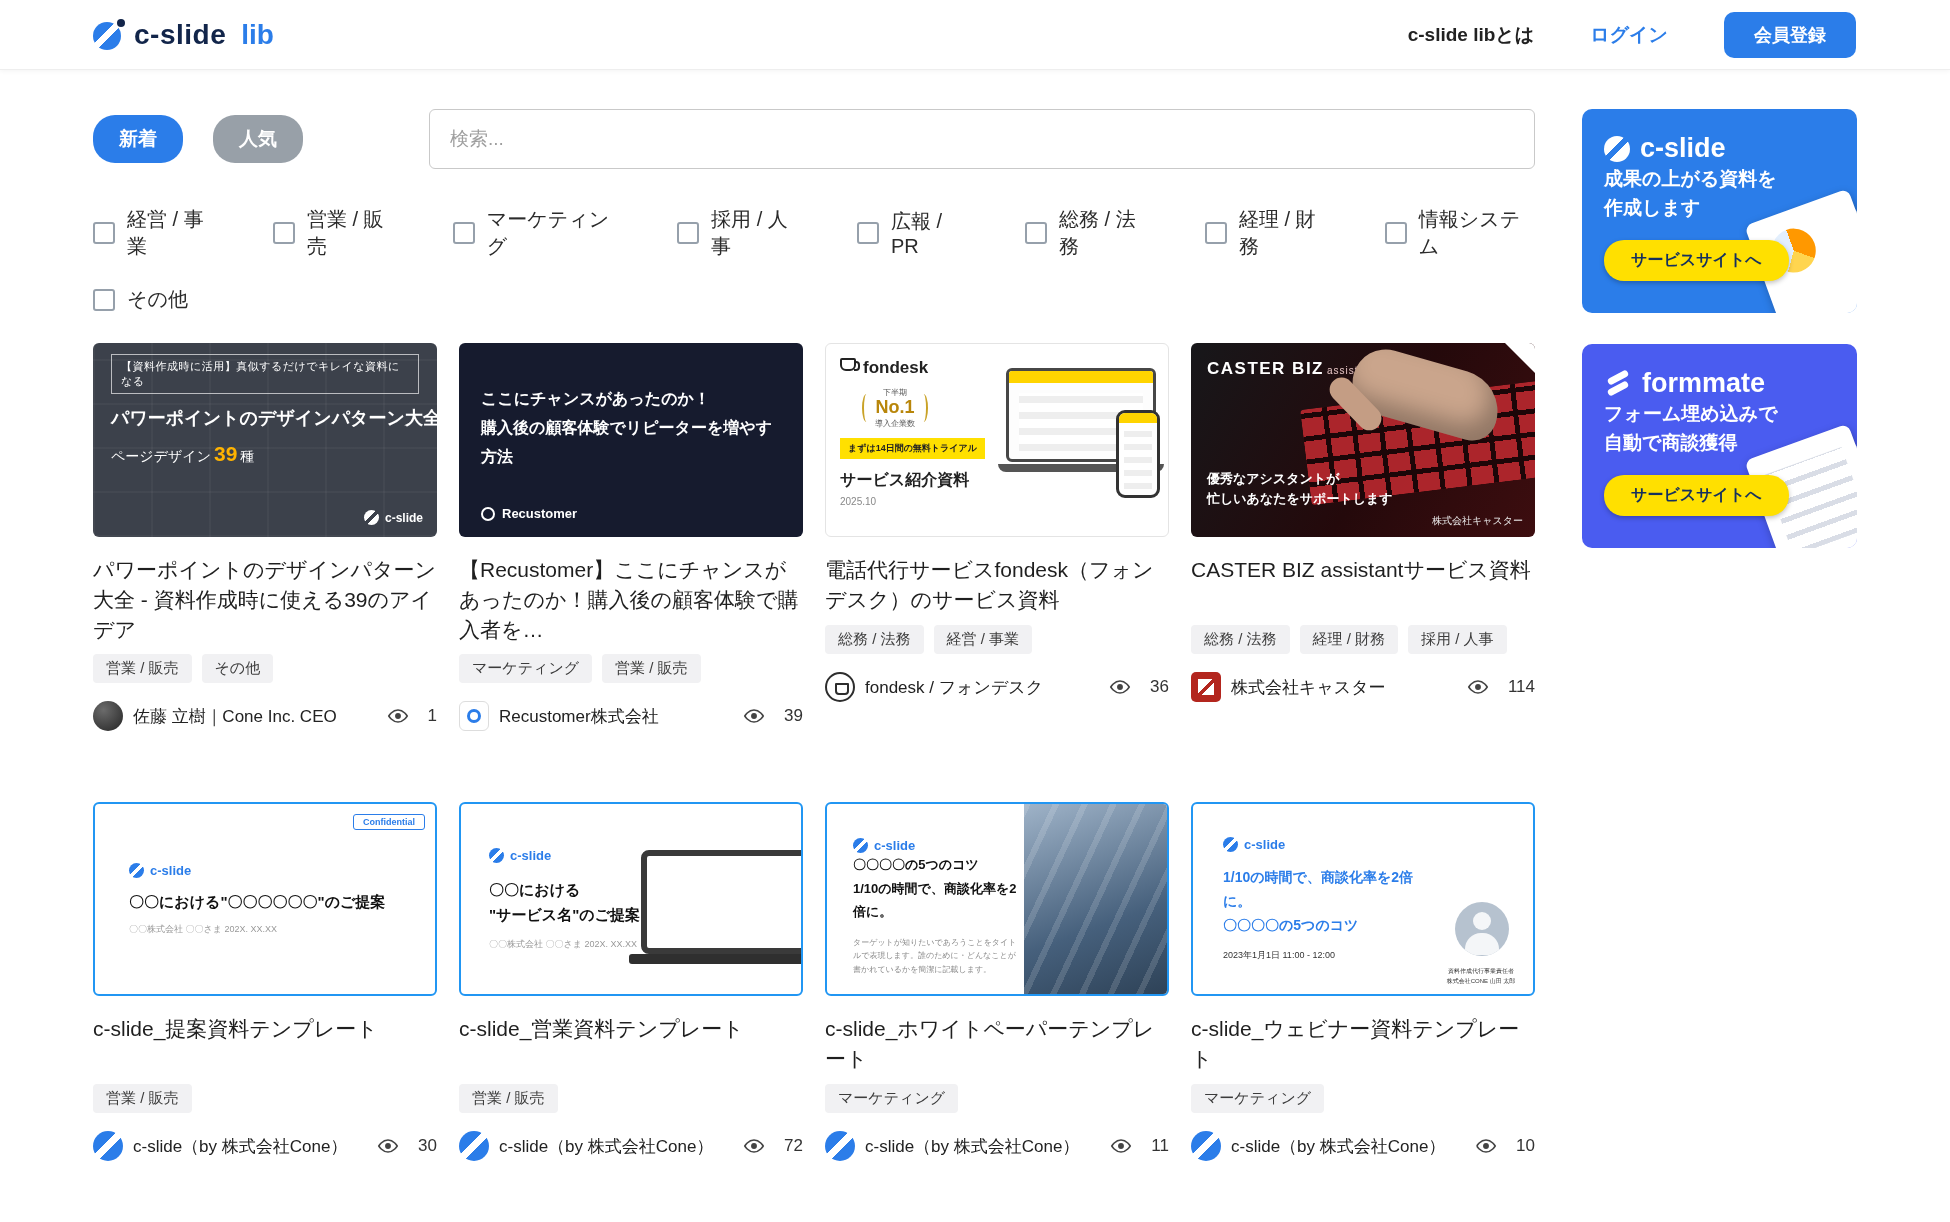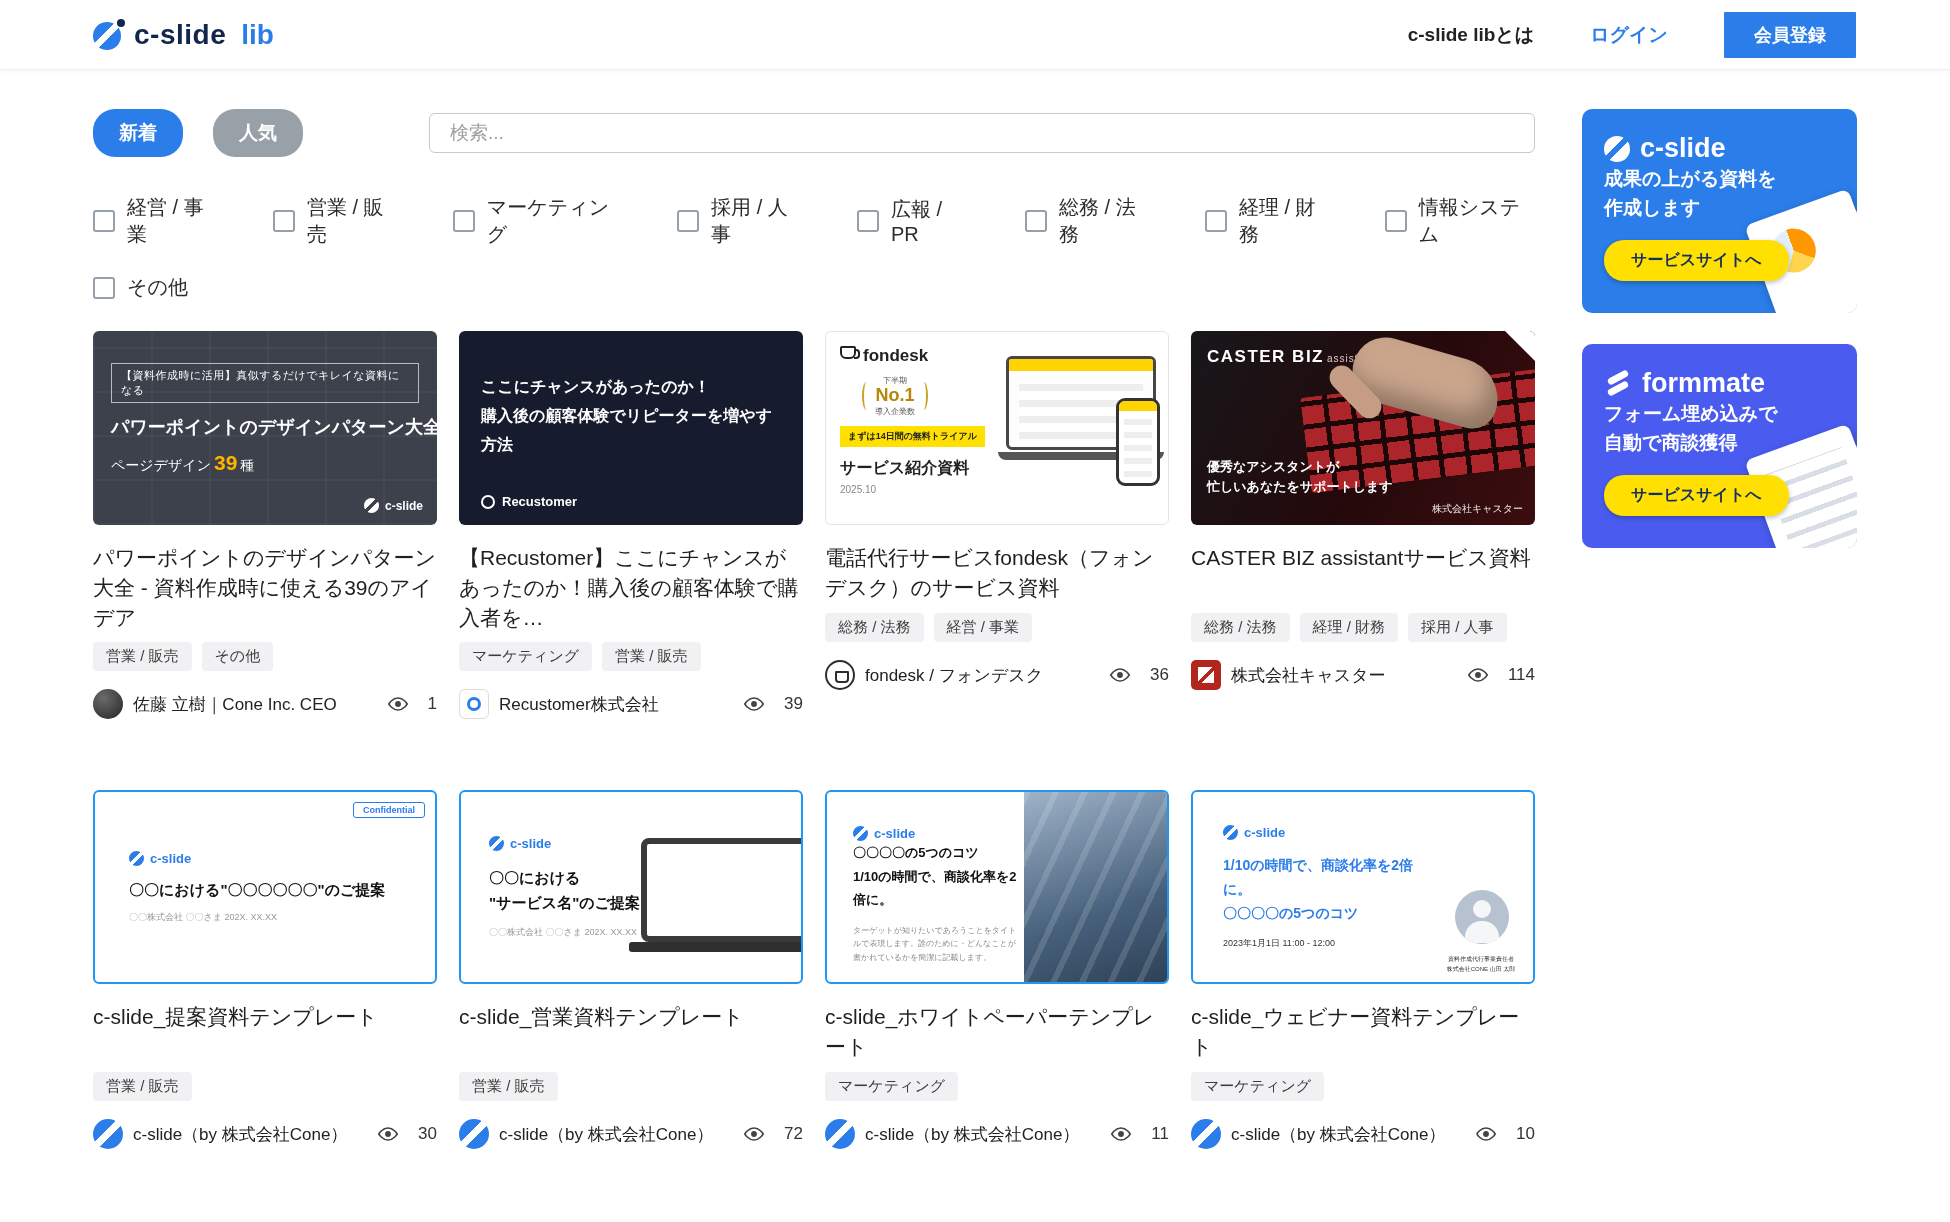--- a/index.html
+++ b/index.html
@@ -24,31 +24,31 @@
   .logo-mark{width:32px;height:32px;position:relative;display:inline-block}
   .lm-circle{position:absolute;left:0;top:3px;width:28px;height:28px;border-radius:50%;
     background:linear-gradient(135deg,var(--blue) 41%,#fff 41% 57%,var(--blue) 57%)}
   .lm-dot{position:absolute;right:0;top:0;width:8px;height:8px;border-radius:50%;background:#12254a}
   .logo-main{font-size:28px;font-weight:bold;color:#12254a;letter-spacing:.5px}
   .logo-accent{font-size:28px;font-weight:bold;color:var(--blue);margin-left:6px}
   .hnav{display:flex;align-items:center;gap:56px}
   .nav-about{font-size:19px;color:#222;text-decoration:none;font-weight:bold}
   .nav-login{font-size:19px;color:var(--blue);text-decoration:none;font-weight:bold}
   .btn-signup{background:var(--blue);color:#fff;font-size:18px;font-weight:bold;border:none;
-    border-radius:1px;padding:11px 30px;cursor:pointer}
+    border-radius:10px;padding:11px 30px;cursor:pointer}
   
   .main{display:flex;padding:39px 0 0 93px}
   .content{width:1442px}
   
   .toolbar{display:flex;align-items:center;margin-bottom:37px}
   .pill{border:none;border-radius:22px;font-size:19px;font-weight:bold;color:#fff;
     padding:11px 26px;cursor:pointer}
   .pill-new{background:var(--blue)}
   .pill-pop{background:var(--gray-pill);margin-left:30px}
-  .search{flex:1;margin-left:126px;height:40px;border:1px solid #c9c9c9;border-radius:6px;
+  .search{flex:1;margin-left:126px;height:60px;border:1px solid #c9c9c9;border-radius:6px;
     font-size:19px;padding:0 20px;color:#333;font-family:inherit}
   .search::placeholder{color:#9e9e9e}
   
   .filters{margin-bottom:30px}
   .filters-row{display:flex;gap:54px;margin-bottom:26px}
   .filter{display:flex;align-items:center;gap:12px;font-size:20px;color:#2b2b2b;cursor:pointer}
   .cb{width:22px;height:22px;border:2px solid #96a0ab;border-radius:3px;background:#fff;flex:none}
   
   .grid{display:grid;grid-template-columns:repeat(4,344px);column-gap:22px;row-gap:71px}
   .card{cursor:pointer}
@@ -73,21 +73,21 @@
     background:linear-gradient(135deg,#fff 45%,#b3261e 45% 60%,#fff 60%)}
   .av-cs{background:linear-gradient(135deg,var(--blue) 41%,#fff 41% 57%,var(--blue) 57%)}
   
   .csmark-blue{width:15px;height:15px;border-radius:50%;display:inline-block;flex:none;
     background:linear-gradient(135deg,var(--blue) 41%,#fff 41% 57%,var(--blue) 57%)}
   .csmark-dark{width:15px;height:15px;border-radius:50%;display:inline-block;flex:none;
     background:linear-gradient(135deg,#fff 41%,#3c414b 41% 57%,#fff 57%)}
   .csmark-white{width:26px;height:26px;border-radius:50%;display:inline-block;flex:none;
     background:linear-gradient(135deg,#fff 41%,rgba(0,0,0,0) 41% 57%,#fff 57%)}
   
-  .t1{background:#3c414b;color:#fff;padding:26px 18px 0;
+  .t1{background:#3c414b;color:#fff;padding:5px 18px 0;
     background-image:repeating-linear-gradient(90deg,rgba(255,255,255,.035) 0 2px,rgba(0,0,0,0) 2px 58px),
                      repeating-linear-gradient(0deg,rgba(255,255,255,.035) 0 2px,rgba(0,0,0,0) 2px 44px)}
   .t1-kicker{display:inline-block;font-size:11px;border:1px solid rgba(255,255,255,.65);
     padding:4px 9px;margin-top:6px;letter-spacing:.5px}
   .t1-title{font-size:18px;font-weight:bold;margin-top:12px;white-space:nowrap}
   .t1-sub{font-size:14px;margin-top:12px}
   .t1-num{color:#ffb300;font-size:21px;font-weight:bold;margin:0 3px}
   .t1-logo{position:absolute;right:14px;bottom:12px;display:flex;align-items:center;gap:6px;font-size:12px;font-weight:bold}
   
   .t2{background:#161b2e;color:#fff;padding:42px 22px 0}

